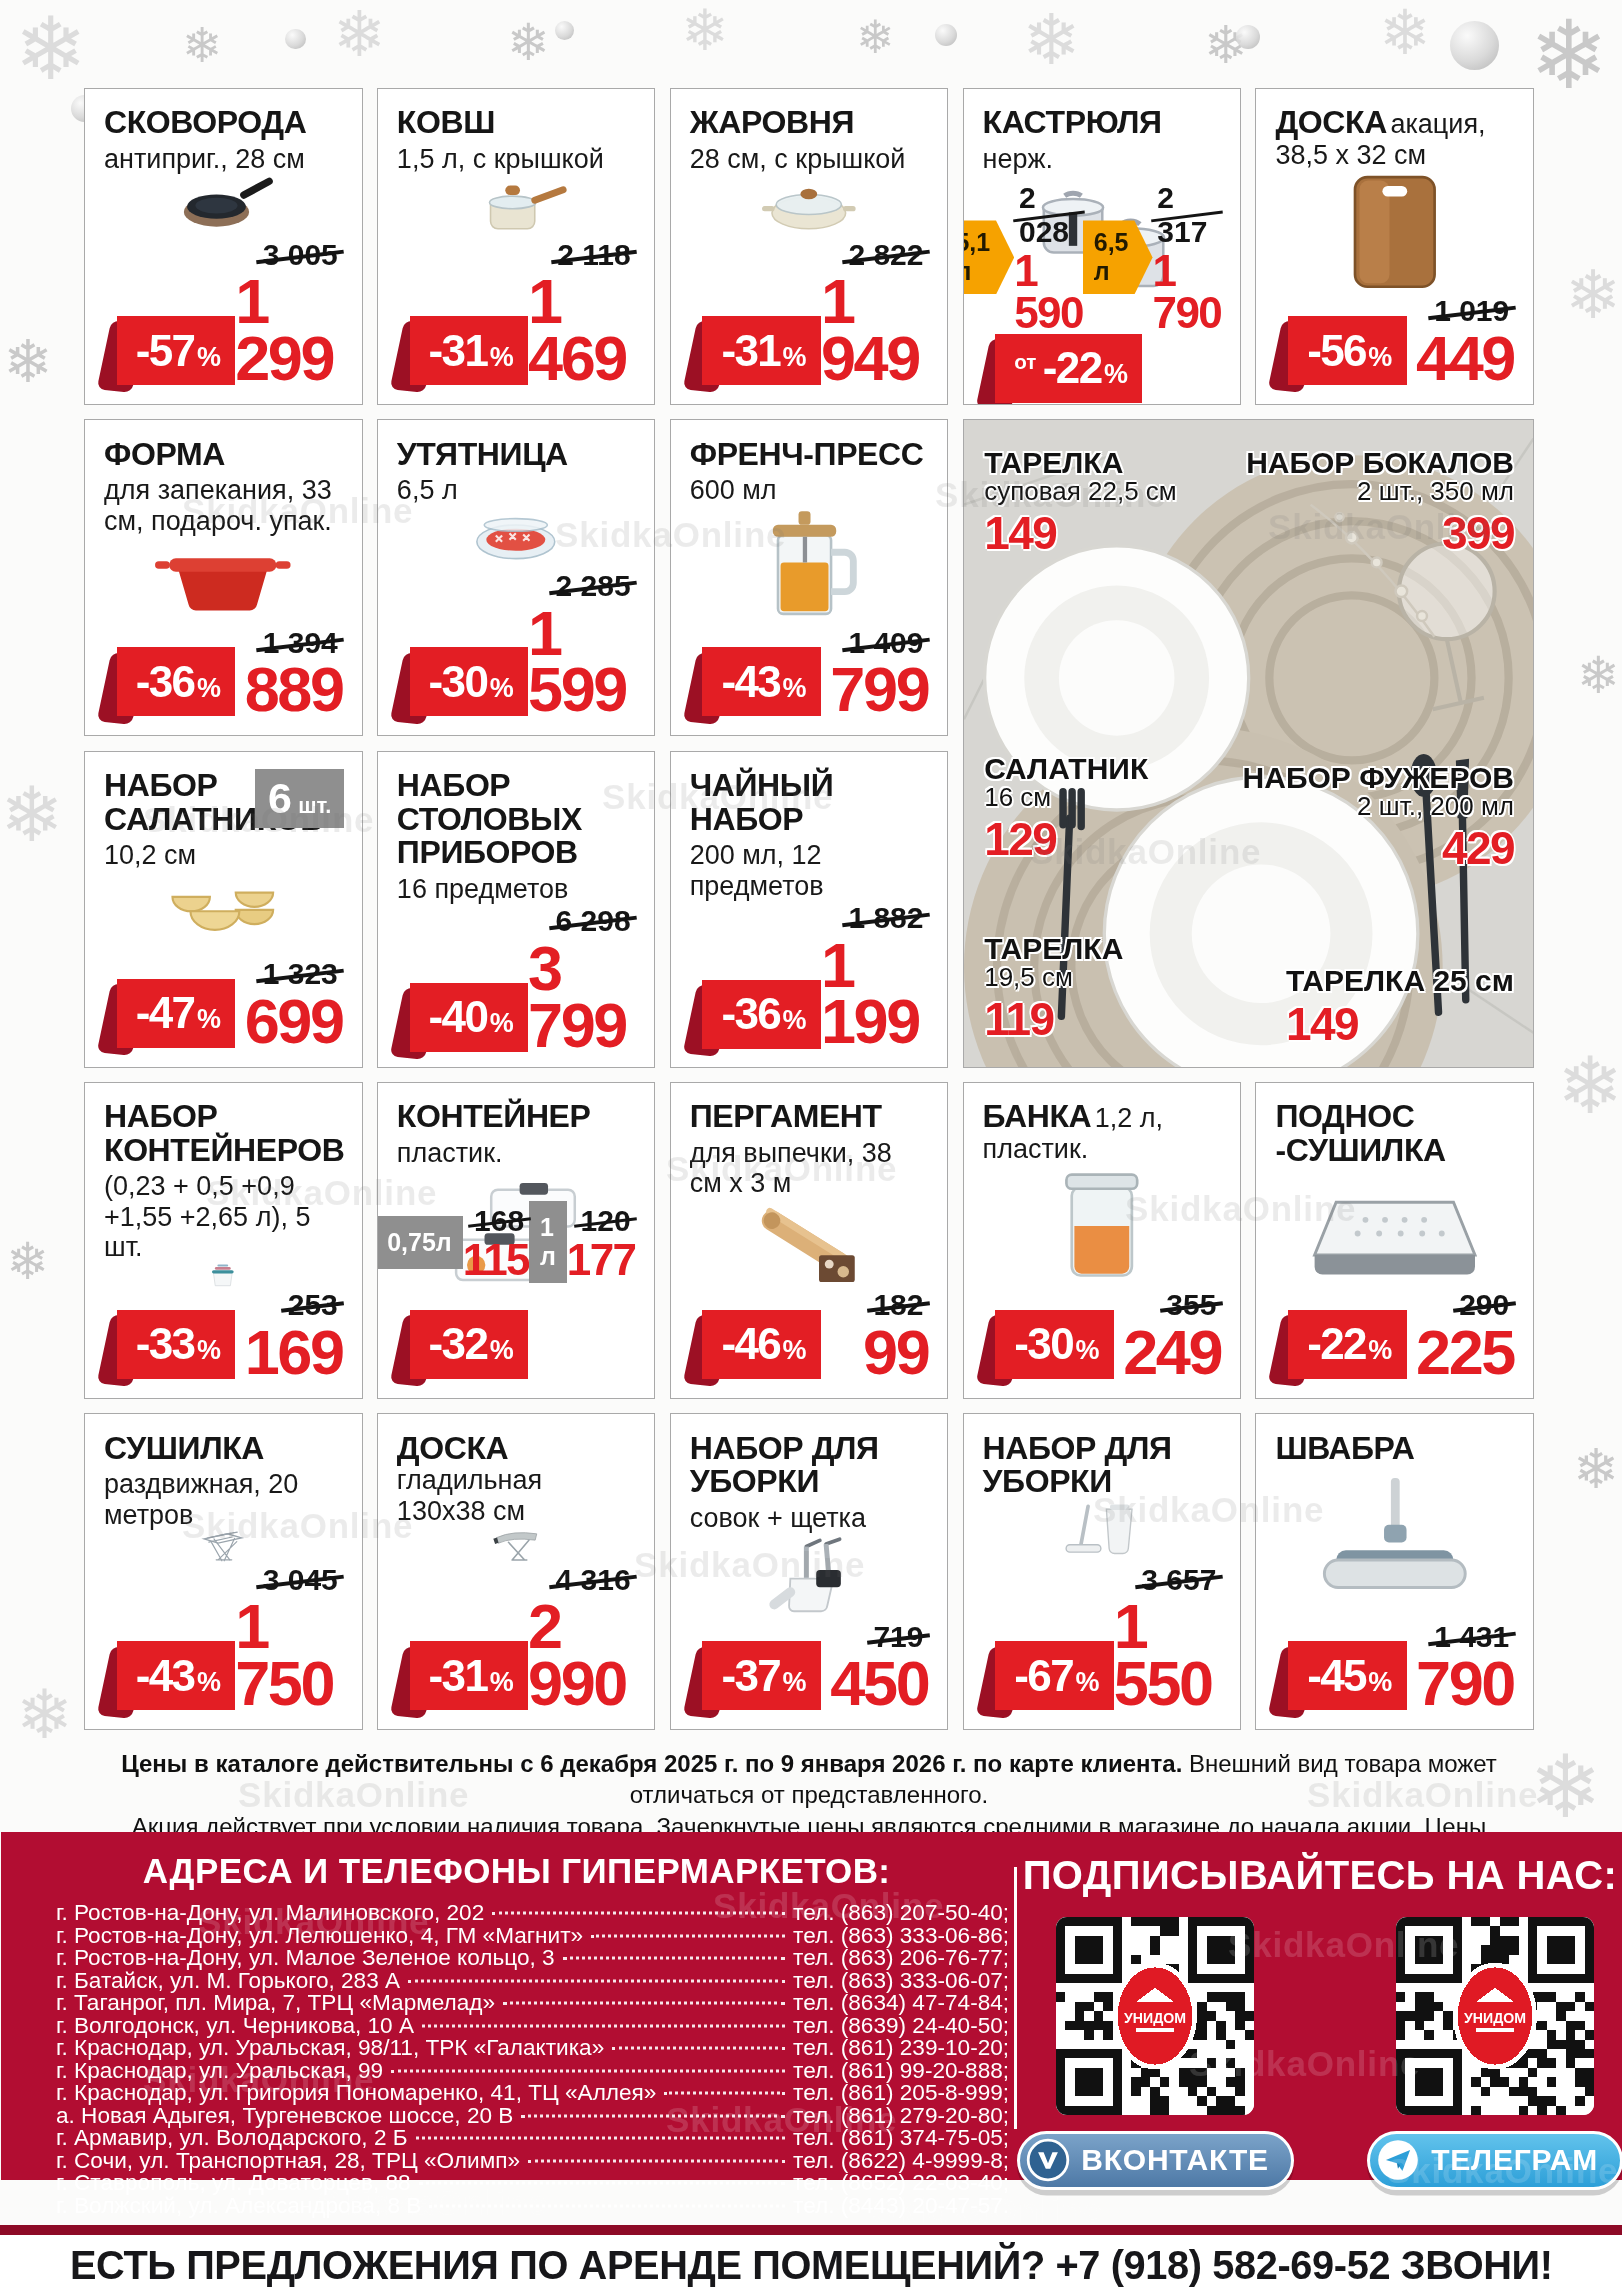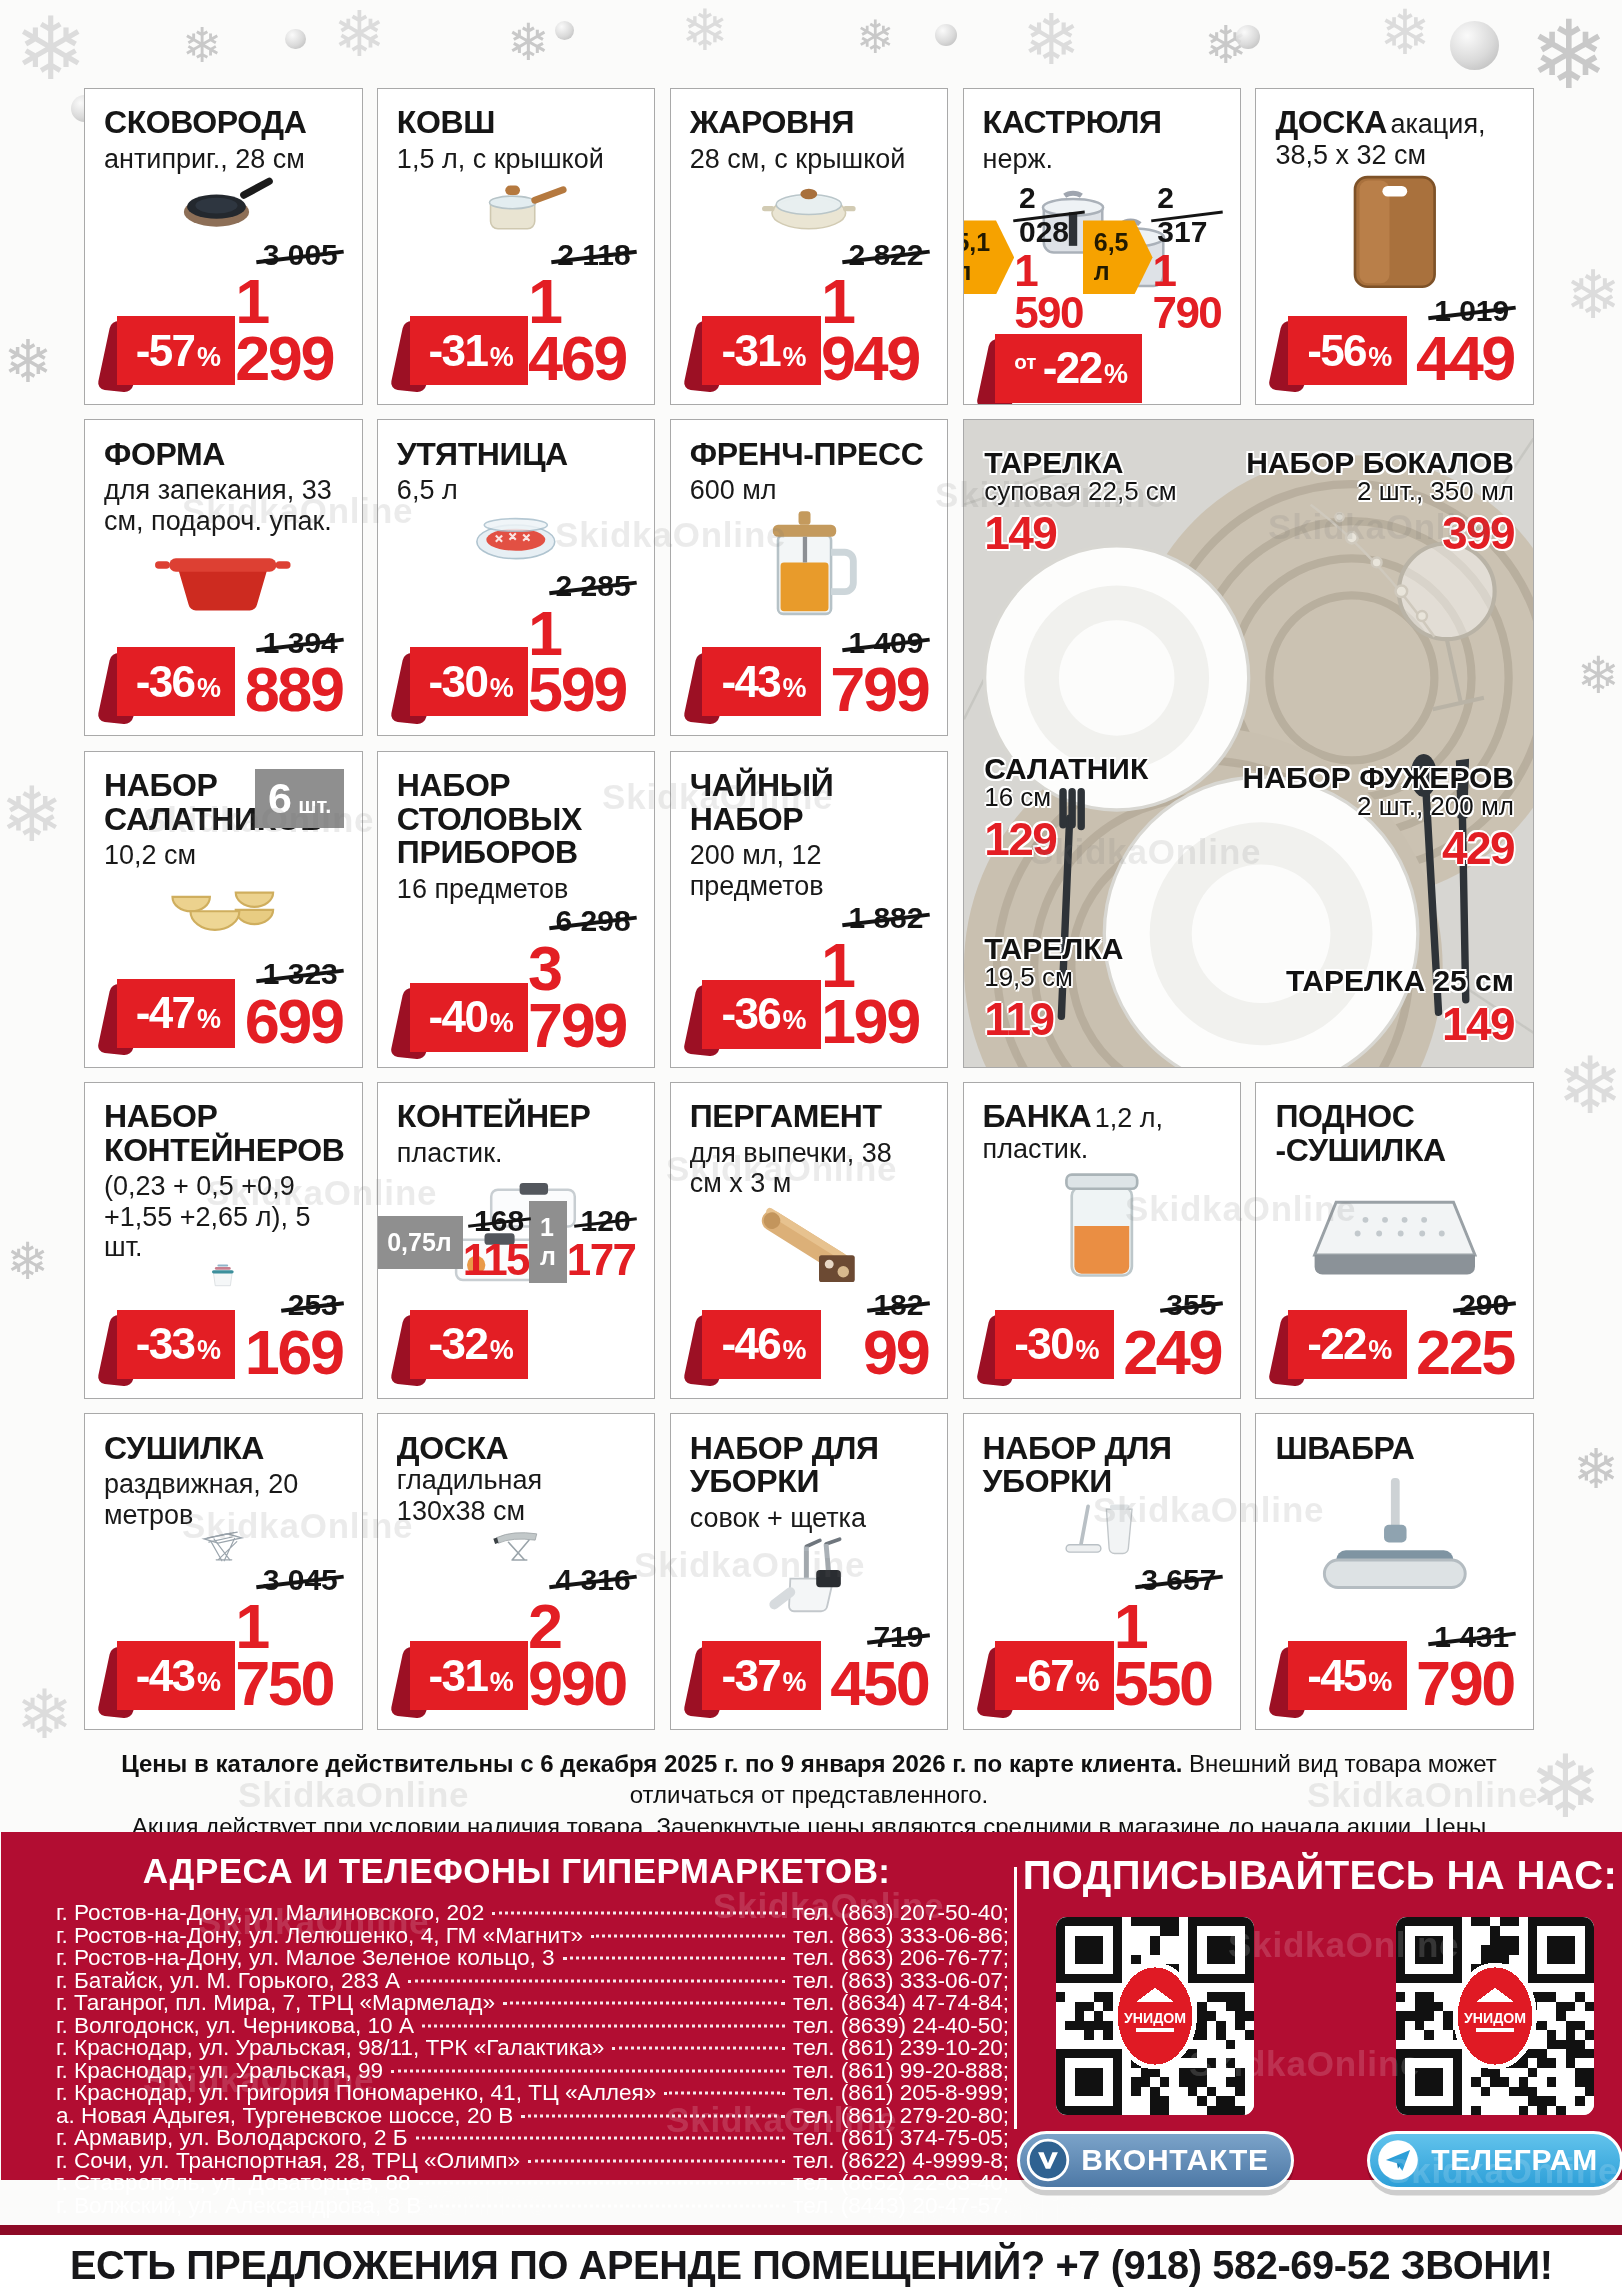--- a/index.html
+++ b/index.html
@@ -78,21 +78,21 @@
   .scene{position:absolute;inset:0;width:100%;height:100%}
   .pl{position:absolute;z-index:2;line-height:1.04}
   .pl .t{font-size:30px;font-weight:800;color:#121212;
      text-shadow:1.6px 0 0 #fff,-1.6px 0 0 #fff,0 1.6px 0 #fff,0 -1.6px 0 #fff,1.6px 1.6px 0 #fff,-1.6px -1.6px 0 #fff,1.6px -1.6px 0 #fff,-1.6px 1.6px 0 #fff}
   .pl .s{font-size:26px;color:#121212;
      text-shadow:1.6px 0 0 #fff,-1.6px 0 0 #fff,0 1.6px 0 #fff,0 -1.6px 0 #fff,1.6px 1.6px 0 #fff,-1.6px -1.6px 0 #fff}
   .pl .p{font-size:46px;font-weight:800;color:var(--accent-red);margin-top:4.8px;letter-spacing:-1.6px;
      text-shadow:1.6px 0 0 #fff,-1.6px 0 0 #fff,0 1.6px 0 #fff,0 -1.6px 0 #fff,1.6px 1.6px 0 #fff,-1.6px -1.6px 0 #fff}
   .pl.tl{left:20.6px;top:27px}   .pl.tr{right:19px;top:27px;text-align:right}
   .pl.ml{left:20.6px;top:333px}  .pl.mr{right:19px;top:342px;text-align:right}
-  .pl.bl{left:20.6px;top:513px}  .pl.br{right:19px;top:545px;text-align:right}
+  .pl.bl{left:20.6px;top:513px}  .pl.br{right:19px;top:545px;}
 
   .legal{margin-top:17.4px;text-align:center;color:#101010;font-size:24px;line-height:1.32;
          position:relative;z-index:5}
   .legal p{margin:0}
   .legal b{font-weight:800}
 
   .footer{position:absolute;left:1px;right:0;top:1832px;height:348px;background:var(--footer-bg);
           color:#fff;display:flex;z-index:6}
   .f-left{width:1066px;padding:11px 4.8px 0 55px}
   .f-left h2{font-size:35px;font-weight:800;text-align:center;margin:8px 32px 11px 0;letter-spacing:0.4px}

